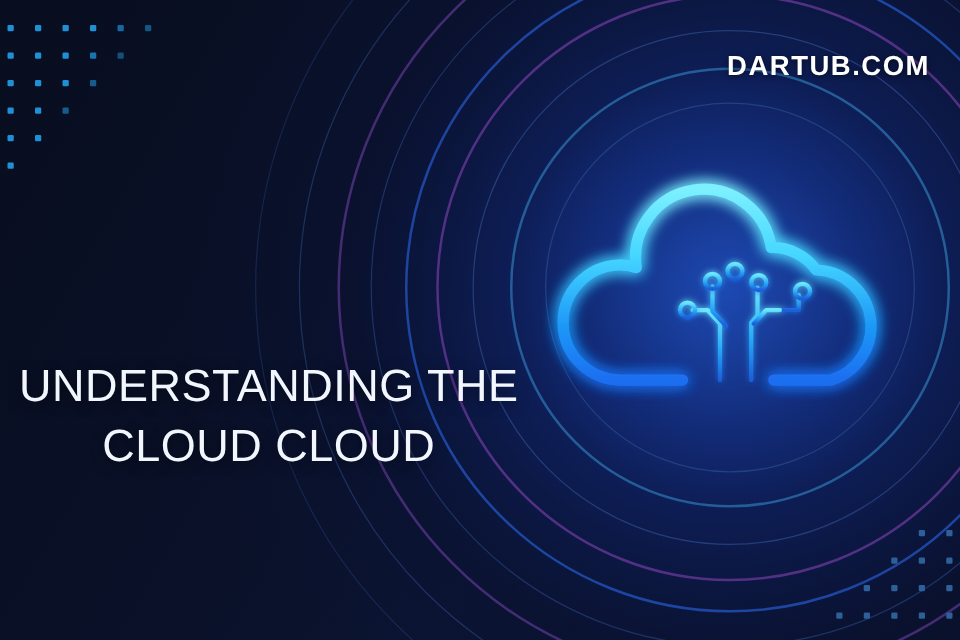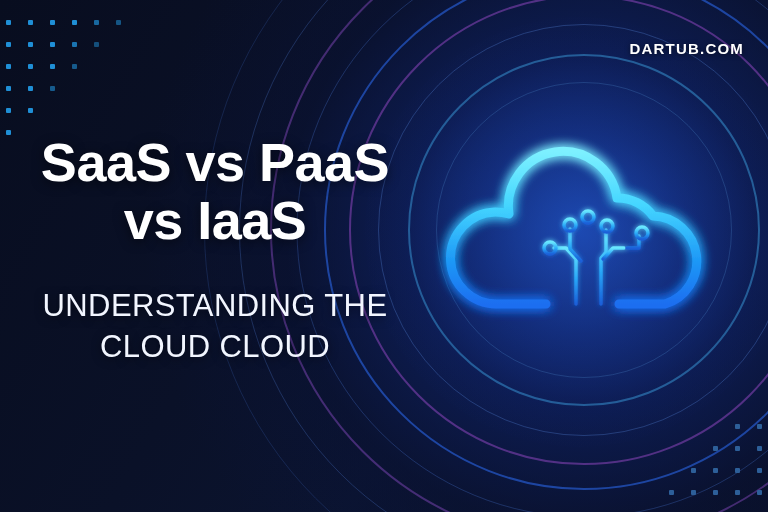--- a/index.html
+++ b/index.html
@@ -47,21 +47,21 @@
     width:5px; height:5px;
     border-radius:1px;
     background:#1f8fd6;
   }
   .dot.dim { background:#2d5f99; }
 
   
   .logo {
     position:absolute;
     right:24px; top:40px;
-    font-size:15px;
+    font-size:22px;
     font-weight:bold;
     color:#ffffff;
     letter-spacing:1.2px;
     text-shadow:0 1px 5px rgba(0,0,0,0.6);
   }
 
   .title {
     position:absolute;
     left:0; top:133px;
     width:430px;
@@ -73,21 +73,21 @@
     letter-spacing:-0.5px;
     text-shadow:0 2px 12px rgba(0,0,0,0.55);
   }
 
   .subtitle {
     position:absolute;
     left:0; top:285px;
     width:430px;
     text-align:center;
     color:#f2f6ff;
-    font-size:31px;
+    font-size:36px;
     font-weight:500;
     line-height:1.33;
     letter-spacing:0.4px;
     text-shadow:0 2px 10px rgba(0,0,0,0.5);
   }
 
   
   .cloud-wrap {
     position:absolute;
     left:443px; top:118px;
@@ -150,24 +150,20 @@
     <div class="dot dim" style="left:691px;top:468px;"></div>
     <div class="dot dim" style="left:757px;top:490px;"></div>
     <div class="dot dim" style="left:735px;top:490px;"></div>
     <div class="dot dim" style="left:713px;top:490px;"></div>
     <div class="dot dim" style="left:691px;top:490px;"></div>
     <div class="dot dim" style="left:669px;top:490px;"></div>
   </div>
 
   <div class="logo">DARTUB.COM</div>
 
-  <div class="title">
-    <div>SaaS vs PaaS</div>
-    <div>vs IaaS</div>
-  </div>
 
   <div class="subtitle">
     <div>UNDERSTANDING THE</div>
     <div>CLOUD CLOUD</div>
   </div>
 
   <div class="cloud-wrap">
     <svg viewBox="0 0 280 248" xmlns="http://www.w3.org/2000/svg">
       <defs>
         <linearGradient id="cloudGrad" x1="0.5" y1="0" x2="0.5" y2="1">

